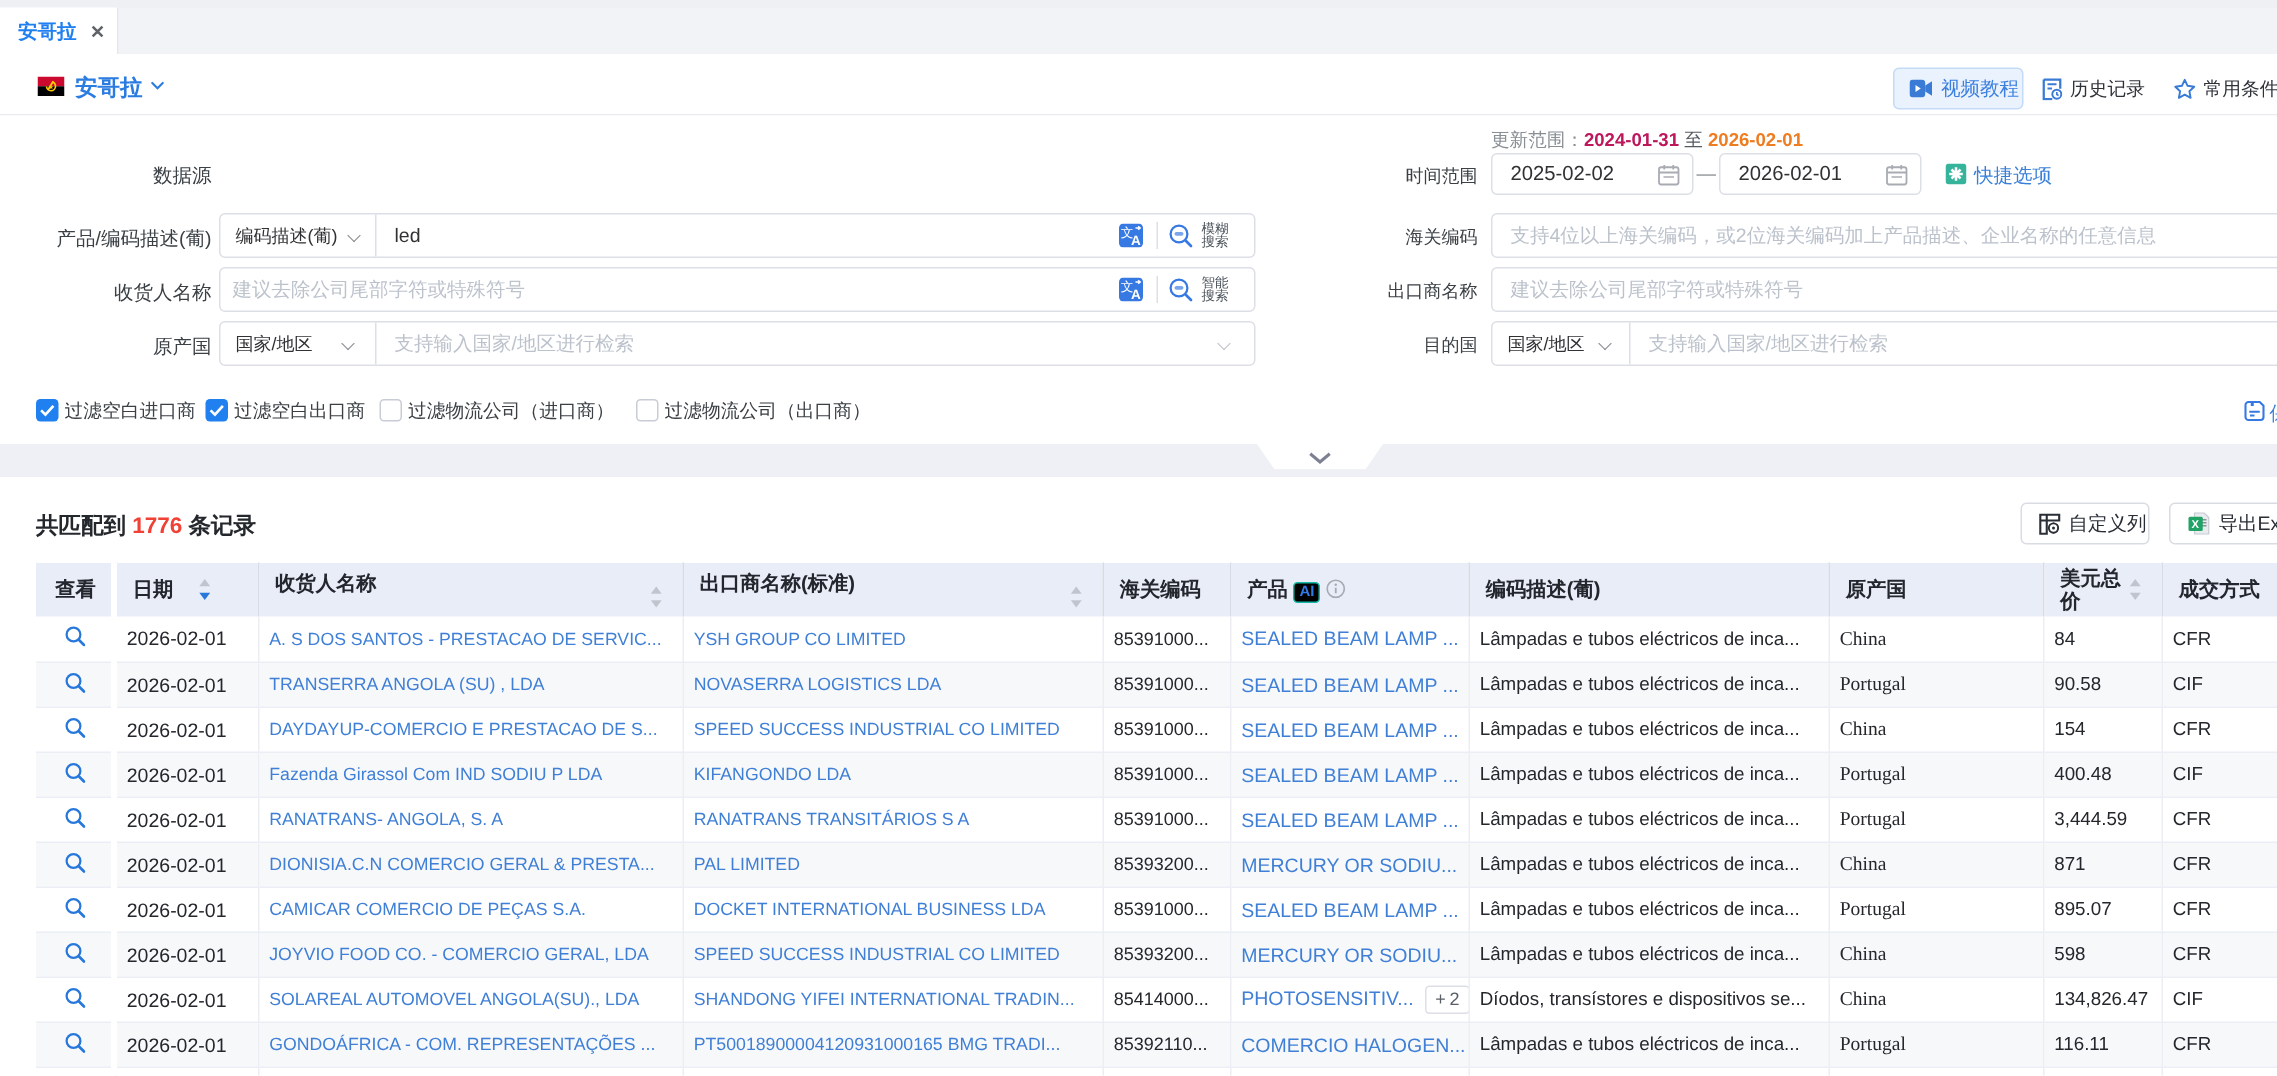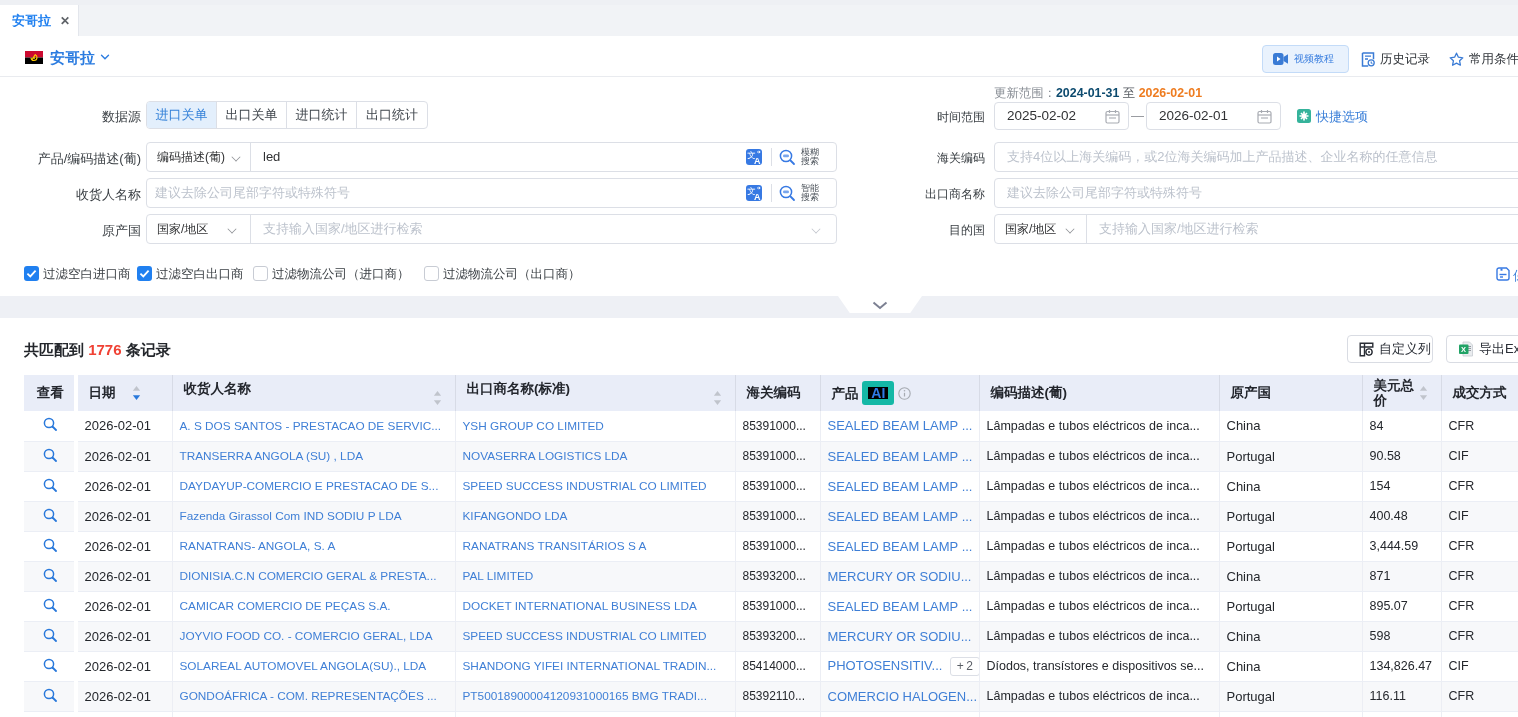--- a/index.html
+++ b/index.html
@@ -13,21 +13,21 @@
 #tab1 { position:absolute; left:0; top:5px; width:79px; height:31px; background:#fff;
   border-right:1px solid #e3e6ec; font-size:13px; color:#2080f0; line-height:31px; padding-left:12px;font-weight:bold; }
 #tab1 .x { color:#5f6368; font-size:12px; margin-left:9px; }
 
 #chead { position:absolute; left:0; top:36px; width:1518px; height:41px; background:#fff;
   border-bottom:1px solid #e9ebef; }
 #flag { position:absolute; left:25px; top:15px; width:18px; height:13px; }
 #ctitle { position:absolute; left:50px; top:13px; font-size:15px; font-weight:bold; color:#2b7ce0; }
 #carr { position:absolute; left:100px; top:18px; }
 .hbtn { position:absolute; top:9px; height:28px; font-size:12.5px; display:flex; align-items:center; }
-#vbtn { left:1262px; width:87px; font-size:10px; background:#e9f2fd; border:1px solid #c3dbf8; border-radius:4px;
+#vbtn { left:1262px; width:87px; font-size:13px; background:#e9f2fd; border:1px solid #c3dbf8; border-radius:4px;
   color:#3b7fdf; padding-left:10px; }
 #hist { left:1361px; color:#2f3338; white-space:nowrap; }
 #fav  { left:1449px; color:#2f3338; white-space:nowrap; }
 
 #filters { position:absolute; left:0; top:77px; width:1518px; height:219px; background:#fff; }
 .flabel { position:absolute; font-size:13px; color:#3b4045; text-align:right; width:141px; left:0; }
 .frlabel { position:absolute; font-size:12px; color:#3b4045; text-align:right; width:120px; left:865px; }
 .seg { position:absolute; left:146px; top:24px; height:28px; display:flex; border:1px solid #dcdfe6;
   border-radius:4px; overflow:hidden; background:#fff; }
 .seg div { width:70px; text-align:center; line-height:26px; font-size:13px; color:#3f454c;
@@ -61,21 +61,21 @@
 #tbl th { background:#e9edf8; height:36px; font-size:13.5px; font-weight:bold; color:#23262d;
   text-align:left; padding:0 0 0 11px; border-right:1px solid #d7dbe6; white-space:nowrap; overflow:hidden; }
 #tbl td { height:30px; font-size:12.5px; color:#24272c; padding:0 6px 0 7px;
   border-bottom:1px solid #ebeef5; border-right:1px solid #eceef4; white-space:nowrap; overflow:hidden; }
 #tbl tr.alt td { background:#f7f8fa; }
 #tbl a { color:#3f7fd6; text-decoration:none; }
 .cdate { font-size:13px !important; }
 .cname a { font-size:11.8px; }
 .cprod a { font-size:13px; }
 .ccode { font-size:12px !important; }
-.cctry { font-size:13px !important; }
+.cctry { font-size:13px !important;font-family:Liberation Serif, serif; }
 .sorter { display:inline-block; vertical-align:middle; margin-left:4px; }
 </style>
 </head>
 <body>
 <div id="page">
 
 <div id="tabbar">
       <div class="strip"></div>
     </div>
 <div id="tab1">安哥拉<span class="x">✕</span></div>
@@ -109,27 +109,21 @@
     历史记录</div>
   <div class="hbtn" id="fav">
     <svg width="15" height="15" viewBox="0 0 15 15" style="margin-right:5px">
           <path d="M7.5 1.2 L9.4 5.2 L13.8 5.8 L10.6 8.8 L11.4 13.2 L7.5 11.1 L3.6 13.2 L4.4 8.8 L1.2 5.8 L5.6 5.2 Z" fill="none" stroke="#3a7bd5" stroke-width="1.3" stroke-linejoin="round"></path>
         </svg>
     常用条件</div>
 </div>
 
 <div id="filters">
   <div class="flabel" style="top:31px">数据源</div>
-  <div class="seg">
-        <div class="on">进口关单</div>
-        <div>出口关单</div>
-        <div>进口统计</div>
-        <div>出口统计</div>
-      </div>
-  <div class="abs" style="left:994px; top:8px; font-size:12.4px; color:#8a8f96; white-space:nowrap">更新范围：<b style="color:#0c4a6e">2024-01-31</b> <span style="color:#565b61">至</span> <b style="color:#ee7c20">2026-02-01</b></div>
+  <div class="abs" style="left:994px; top:8px; font-size:12.4px; color:#8a8f96; white-space:nowrap">更新范围：<b style="color:#be185d">2024-01-31</b> <span style="color:#565b61">至</span> <b style="color:#ee7c20">2026-02-01</b></div>
   <div class="frlabel" style="top:32px">时间范围</div>
   <div class="inp" style="left:994px; top:25px; width:135px; height:28px; font-size:13.5px; color:#303133; line-height:26px; padding-left:12px">2025-02-02
     <svg class="abs" style="right:8px; top:6px" width="15" height="15" viewBox="0 0 15 15">
           <rect x="1" y="2.5" width="13" height="11.5" rx="1.5" fill="none" stroke="#a8abb2" stroke-width="1.2"></rect>
           <path d="M1 6 H14" stroke="#a8abb2" stroke-width="1.2"></path>
           <path d="M4.5 1 V4 M10.5 1 V4" stroke="#a8abb2" stroke-width="1.2"></path>
           <path d="M4 9 H11" stroke="#a8abb2" stroke-width="1.1"></path>
         </svg>
   </div>
   <div class="abs" style="left:1131px; top:31px; font-size:13px; color:#8d9095">—</div>
@@ -271,21 +265,21 @@
                 </svg></th>
     <th>收货人名称<svg class="sorter" style="float:right; margin:10px 12px 0 0" width="11" height="16" viewBox="0 0 10 15">
                   <path d="M5 1 L8.4 5.4 H1.6 Z" fill="#c0c4cc"></path>
                   <path d="M5 14 L1.6 9.6 H8.4 Z" fill="#c0c4cc"></path>
                 </svg></th>
     <th>出口商名称(标准)<svg class="sorter" style="float:right; margin:10px 12px 0 0" width="11" height="16" viewBox="0 0 10 15">
                   <path d="M5 1 L8.4 5.4 H1.6 Z" fill="#c0c4cc"></path>
                   <path d="M5 14 L1.6 9.6 H8.4 Z" fill="#c0c4cc"></path>
                 </svg></th>
     <th>海关编码</th>
-    <th>产品 <span style="display:inline-block; border:6px solid #14b8a6; border-radius:3px; font-size:14px; font-weight:bold; color:#2f7ae5; padding:0 3px; line-height:12px; background:#000000">AI</span> <svg style="vertical-align:-2px" width="13" height="13" viewBox="0 0 13 13">
+    <th>产品 <span style="display:inline-block; border:1px solid #14b8a6; border-radius:3px; font-size:10px; font-weight:bold; color:#2f7ae5; padding:0 3px; line-height:12px; background:#000000">AI</span> <svg style="vertical-align:-2px" width="13" height="13" viewBox="0 0 13 13">
                   <circle cx="6.5" cy="6.5" r="5.7" fill="none" stroke="#a6aab1" stroke-width="1.1"></circle>
                   <path d="M6.5 5.8 V9.5" stroke="#a6aab1" stroke-width="1.2"></path>
                   <circle cx="6.5" cy="3.8" r=".8" fill="#a6aab1"></circle>
                 </svg></th>
     <th>编码描述(葡)</th>
     <th>原产国</th>
     <th style="position:relative; padding-right:0"><span style="display:inline-block; line-height:15px; vertical-align:middle">美元总<br>价</span><svg class="sorter" width="11" height="16" viewBox="0 0 10 15">
                   <path d="M5 1 L8.4 5.4 H1.6 Z" fill="#c0c4cc"></path>
                   <path d="M5 14 L1.6 9.6 H8.4 Z" fill="#c0c4cc"></path>
                 </svg></th>

